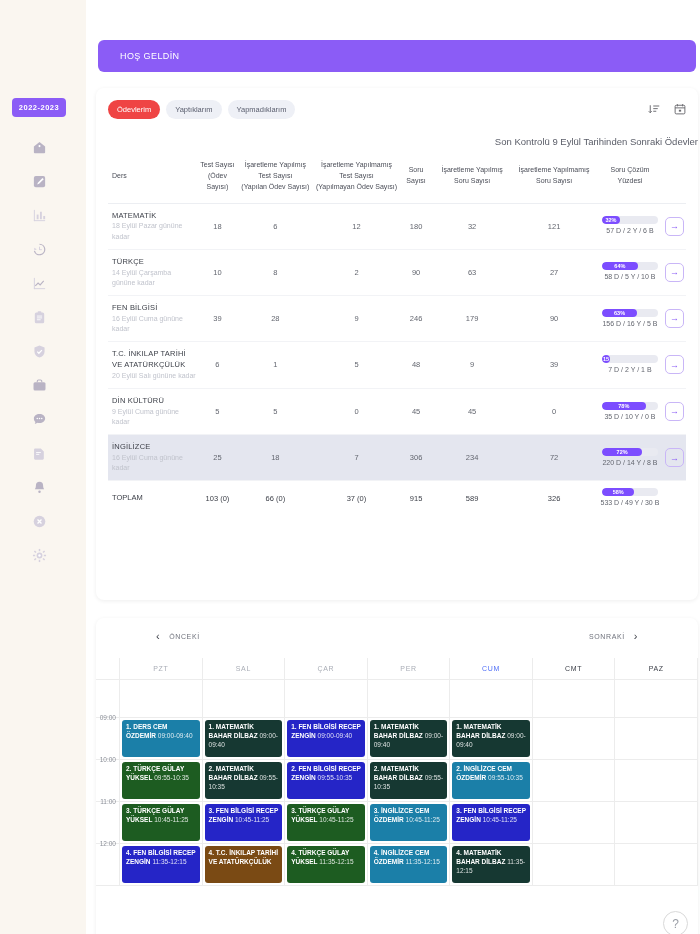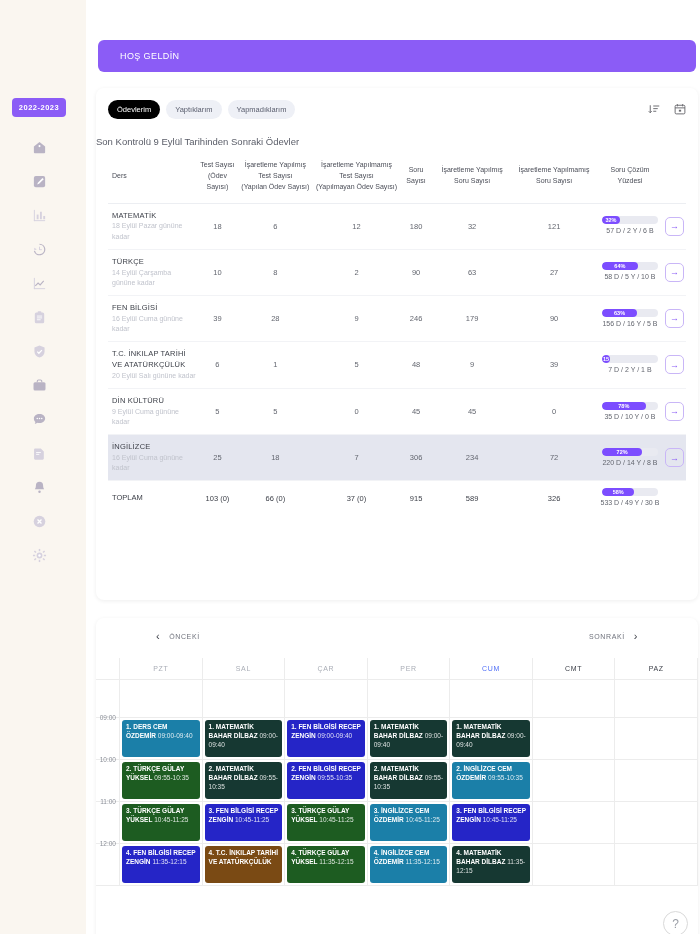--- a/index.html
+++ b/index.html
@@ -36,25 +36,25 @@
 
   
   .card { position:absolute; left:10px; background:#fff; border-radius:8px;
           box-shadow:0 1px 4px rgba(0,0,0,.07); }
   #card-table { top:88px; width:602px; height:512px; }
 
   .toolbar { position:absolute; left:12px; top:12px; right:12px; height:22px; }
   .chip { display:inline-flex; align-items:center; height:19px; padding:0 9px;
           border-radius:10px; font-size:7.5px; background:#eef0f6; color:#5c6070;
           margin-right:6px; vertical-align:top; }
-  .chip.active { background:#000000; color:#fff; }
+  .chip.active { background:#ef4444; color:#fff; }
   .tool-right { position:absolute; right:0; top:1px; display:flex; gap:14px; }
   .tool-right svg { width:12px; height:12px; stroke:#6b6b70; fill:none; stroke-width:1.3; }
 
-  .tbl-title { position:absolute; top:48px; left:0; width:602px; text-align:left;
+  .tbl-title { position:absolute; top:48px; left:0; width:602px; text-align:right;
                font-size:9.5px; color:#5a5d68; }
 
   table.main { position:absolute; top:68px; left:12px; width:578px; border-collapse:collapse; }
   table.main th { font-size:7px; color:#4a4d57; font-weight:400; line-height:1.55;
                   padding:4px 2px 10px; vertical-align:middle; border-bottom:1px solid #eceef2; }
   table.main td { font-size:7.5px; color:#63666f; text-align:center; padding:7px 2px;
                   border-bottom:1px solid #f2f3f6; vertical-align:middle; }
   table.main th.c-ders { text-align:left; padding-left:4px; width:90px; }
   table.main td.c-ders { text-align:left; padding-left:4px; line-height:1.45; }
   .subj { color:#3d4049; font-size:7.5px; letter-spacing:.2px; }

